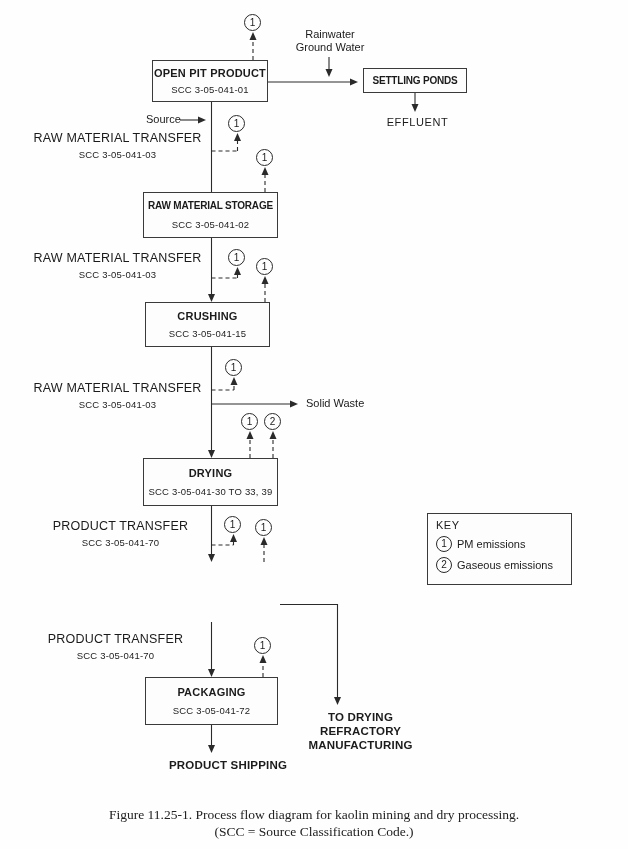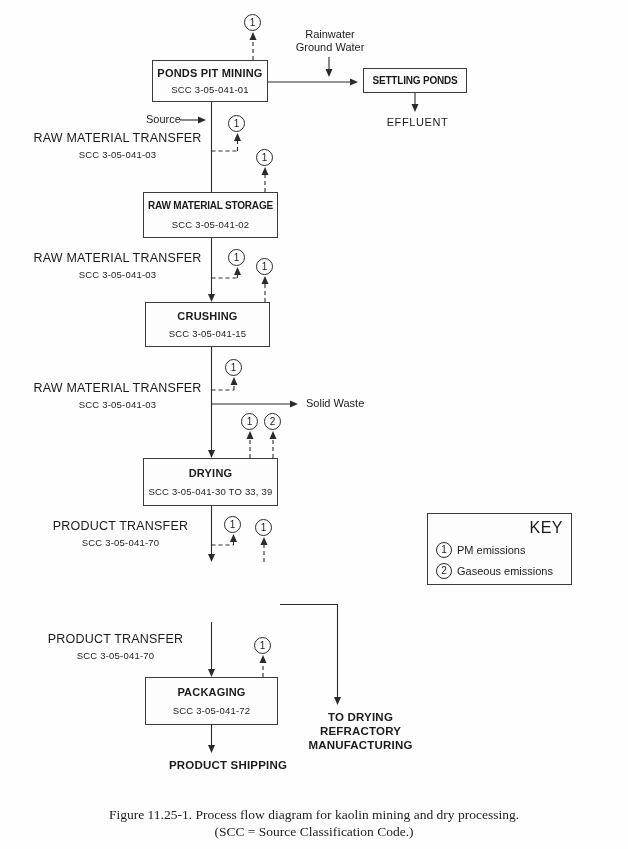--- a/index.html
+++ b/index.html
@@ -26,21 +26,21 @@
   .ann.center{text-align:center;}
   .ann.bold{font-weight:bold;letter-spacing:.2px;}
   .circle{
     position:absolute;box-sizing:border-box;width:17px;height:17px;border:1px solid #2a2a2a;
     border-radius:50%;background:#fefefe;font-size:10px;line-height:15px;text-align:center;
   }
   .key-box{
     position:absolute;box-sizing:border-box;border:1px solid #3a3a3a;background:#fdfdfd;
     padding:5px 8px 6px 8px;display:flex;flex-direction:column;gap:5px;
   }
-  .key-title{text-align:right;font-size:16px;letter-spacing:.5px;}
+  .key-title{text-align:left;font-size:11px;letter-spacing:.5px;}
   .key-row{display:flex;align-items:center;gap:5px;font-size:11px;}
   .key-circle{
     box-sizing:border-box;flex:0 0 16px;width:16px;height:16px;border:1px solid #2a2a2a;
     border-radius:50%;font-size:10px;line-height:14px;text-align:center;
   }
   .caption{
     position:absolute;left:0;width:628px;text-align:center;
     font-family:"Liberation Serif",serif;font-size:13.5px;line-height:17px;color:#222;
   }
 </style>
@@ -139,21 +139,21 @@
       <path class="dash" d="M264,562 V545"></path>
         <polygon points="264,537 260.5,545 267.5,545"></polygon>
     </g>
     <g>
       <path class="dash" d="M263,677 V663"></path>
         <polygon points="263,655 259.5,663 266.5,663"></polygon>
     </g>
   </svg>
 
   <div class="box" style="left:152px;top:60px;width:116px;height:42px">
-    <div class="box-title">PONDS PIT MINING</div>
+    <div class="box-title">OPEN PIT PRODUCT</div>
     <div class="scc">SCC 3-05-041-01</div>
   </div>
 
   <div class="box" style="left:363px;top:68px;width:104px;height:25px">
     <div class="box-title tight">SETTLING PONDS</div>
   </div>
 
   <div class="box" style="left:143px;top:192px;width:135px;height:46px">
     <div class="box-title tight">RAW MATERIAL STORAGE</div>
     <div class="scc">SCC 3-05-041-02</div>

